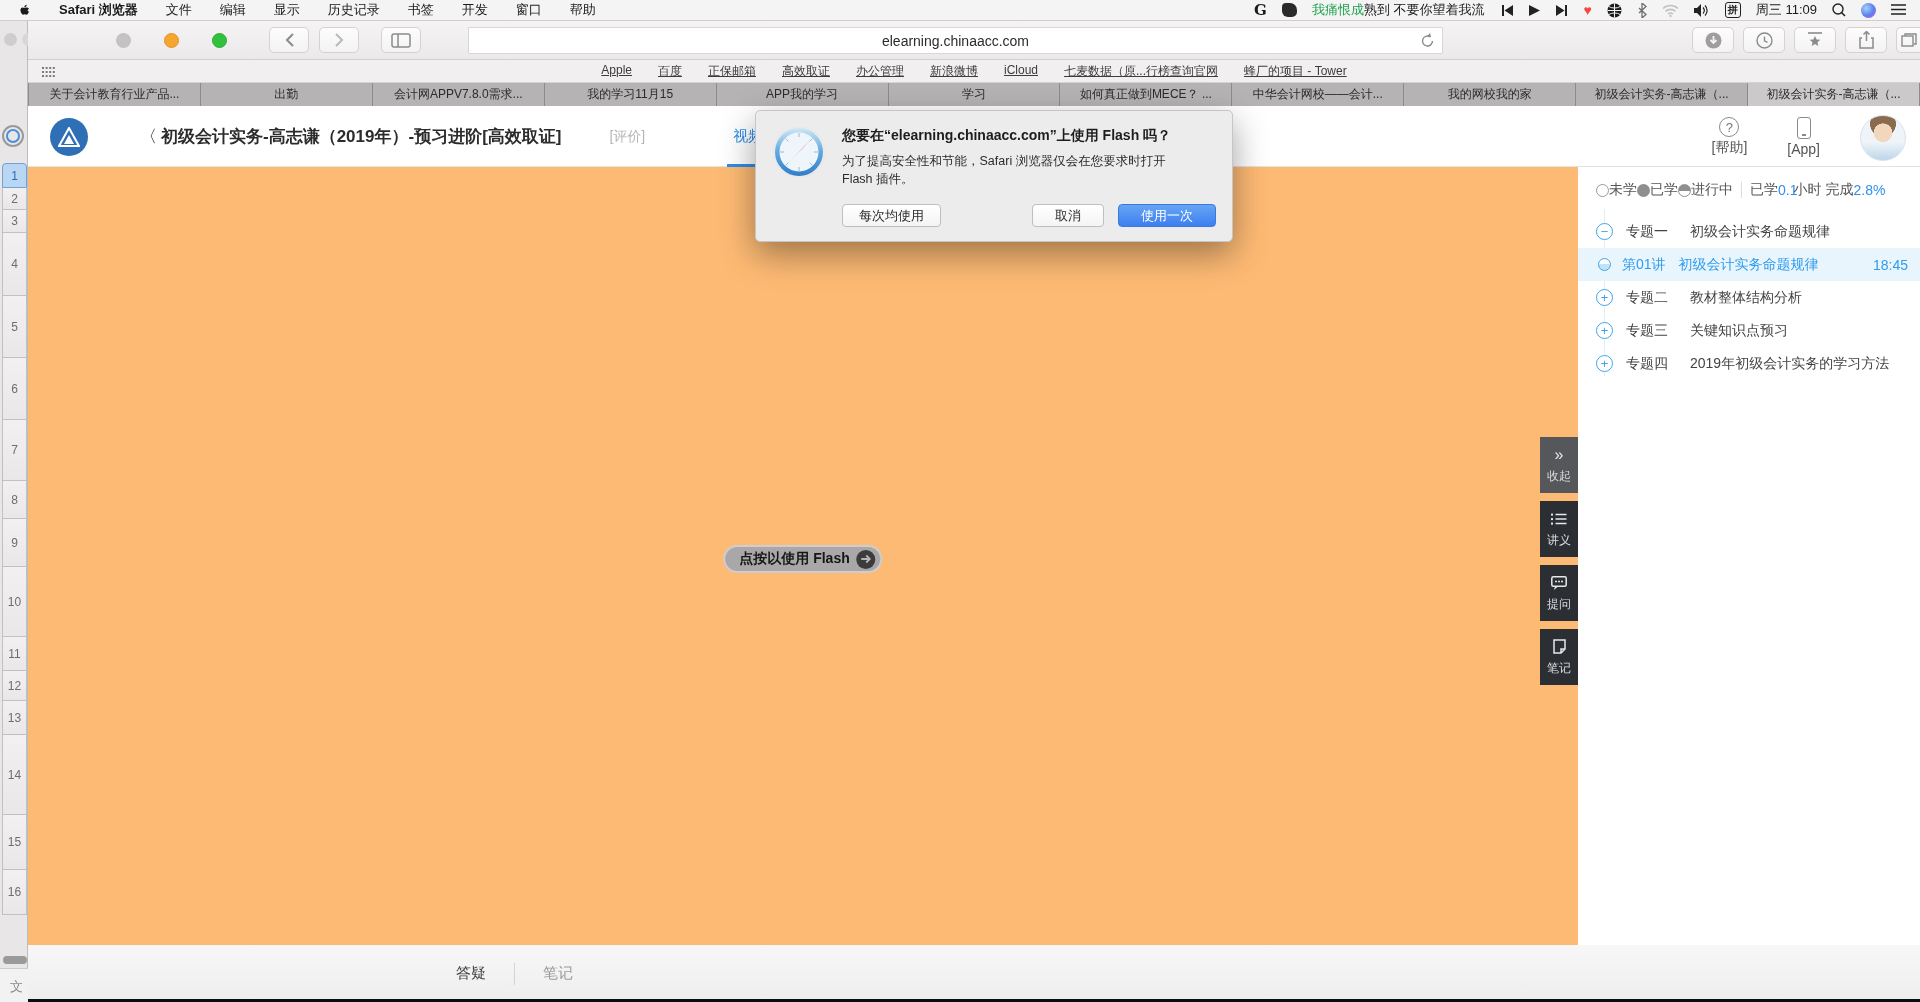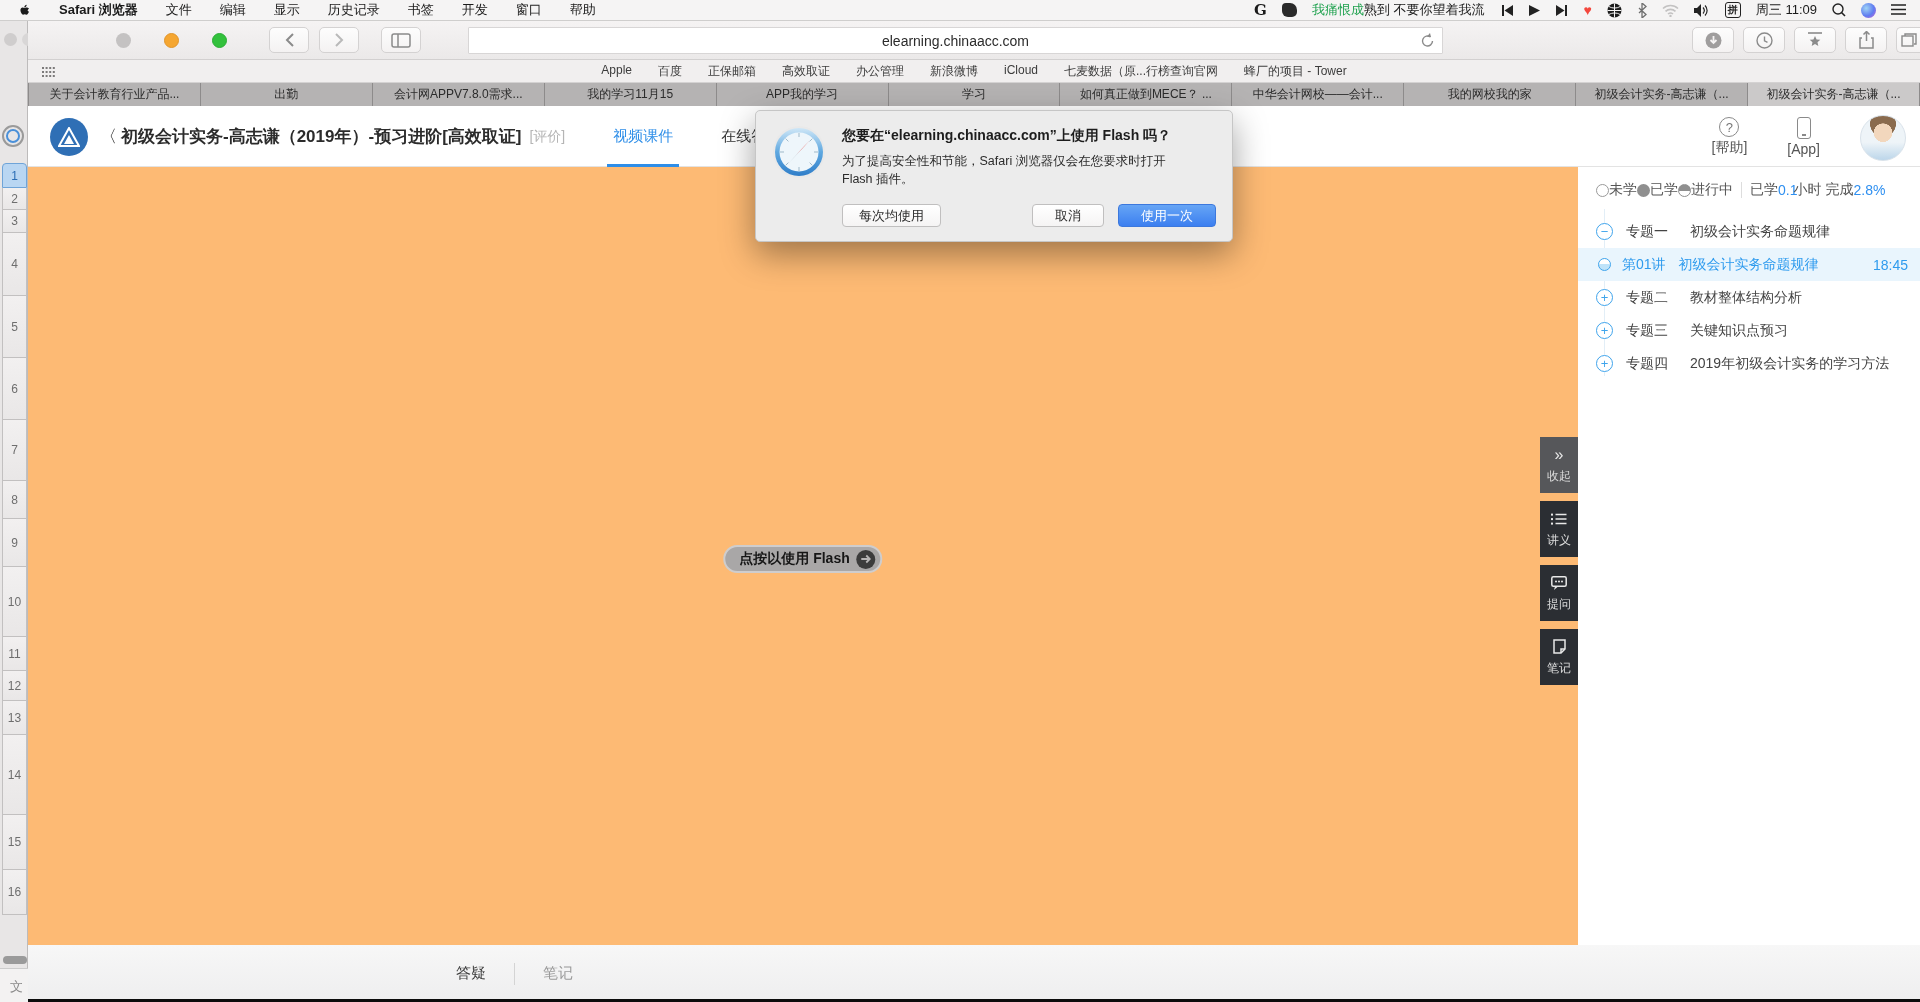--- a/index.html
+++ b/index.html
@@ -51,31 +51,31 @@
   .urlwrap .field { width:100%; height:27px; background:#fff; border:1px solid #d8d6d6; border-radius:1px; position:relative; display:flex; align-items:center; justify-content:center; font-size:14px; color:#2b2b2b; }
   .reload { position:absolute; right:8px; top:5px; color:#8a8a8a; }
   .actbtns { position:absolute; right:0; top:6px; display:flex; gap:9px; }
   .actbtns .tbtn { width:42px; }
   .actbtns .half { width:24px; border-right:none; border-radius:5px 0 0 5px; }
 
   
   .favbar { height:23px; background:#f1efef; border-bottom:1px solid #d4d2d2; display:flex; align-items:center; font-size:12px; color:#3c3c3c; position:relative; }
   .grid-icon { position:absolute; left:14px; top:6px; }
   .favitems { margin:0 auto; display:flex; gap:26px; }
-  .favitems span { cursor:default; }
+  .favitems span { cursor:default;text-decoration:underline; }
 
   
   .tabbar { height:23px; background:#9b9999; display:flex;text-align:center; }
   .btab { flex:1; background:#b5b3b3; border-right:1px solid #8d8b8b; display:flex; align-items:center; justify-content:center; font-size:12px; color:#2b2b2b; overflow:hidden; white-space:nowrap; }
   .btab.active { background:#cbc9c9; }
   .btab:first-child { border-left:1px solid #8d8b8b; }
 
   
   .page { position:absolute; top:86px; left:0; width:1892px; height:895px; background:#fff; display:flex; flex-direction:column; }
-  .pheader { height:60px; display:flex; align-items:center; border-bottom:1px solid #e3e3e3; position:relative; background:#fff; }
+  .pheader { height:60px; display:flex; align-items:center; border-bottom:1px solid #e3e3e3; position:relative; background:#fff;gap:40px; }
   .site-logo { width:38px; height:38px; border-radius:50%; background:#2f6fb5; margin-left:22px; display:flex; align-items:center; justify-content:center; }
   .course-title { margin-left:12px; font-size:17px; font-weight:bold; color:#2b2b2b; white-space:nowrap; }
   .course-title .back { font-weight:normal; margin-right:4px; }
   .rate { margin-left:8px; font-size:14px; color:#b5b5b5; }
   .pnav { display:flex; margin-left:48px; gap:48px; font-size:15px; color:#333; height:60px; align-items:center; }
   .pnav .item { height:60px; display:flex; align-items:center; position:relative; }
   .pnav .item.active { color:#2e8ee8; }
   .pnav .item.active::after { content:""; position:absolute; bottom:0; left:-6px; right:-6px; height:3px; background:#2e8ee8; }
   .hdr-right { position:absolute; right:14px; top:4px; display:flex; align-items:flex-start; gap:40px; font-size:14px; color:#555; }
   .hdr-ic { display:flex; flex-direction:column; align-items:center; gap:2px; padding-top:6px; }

